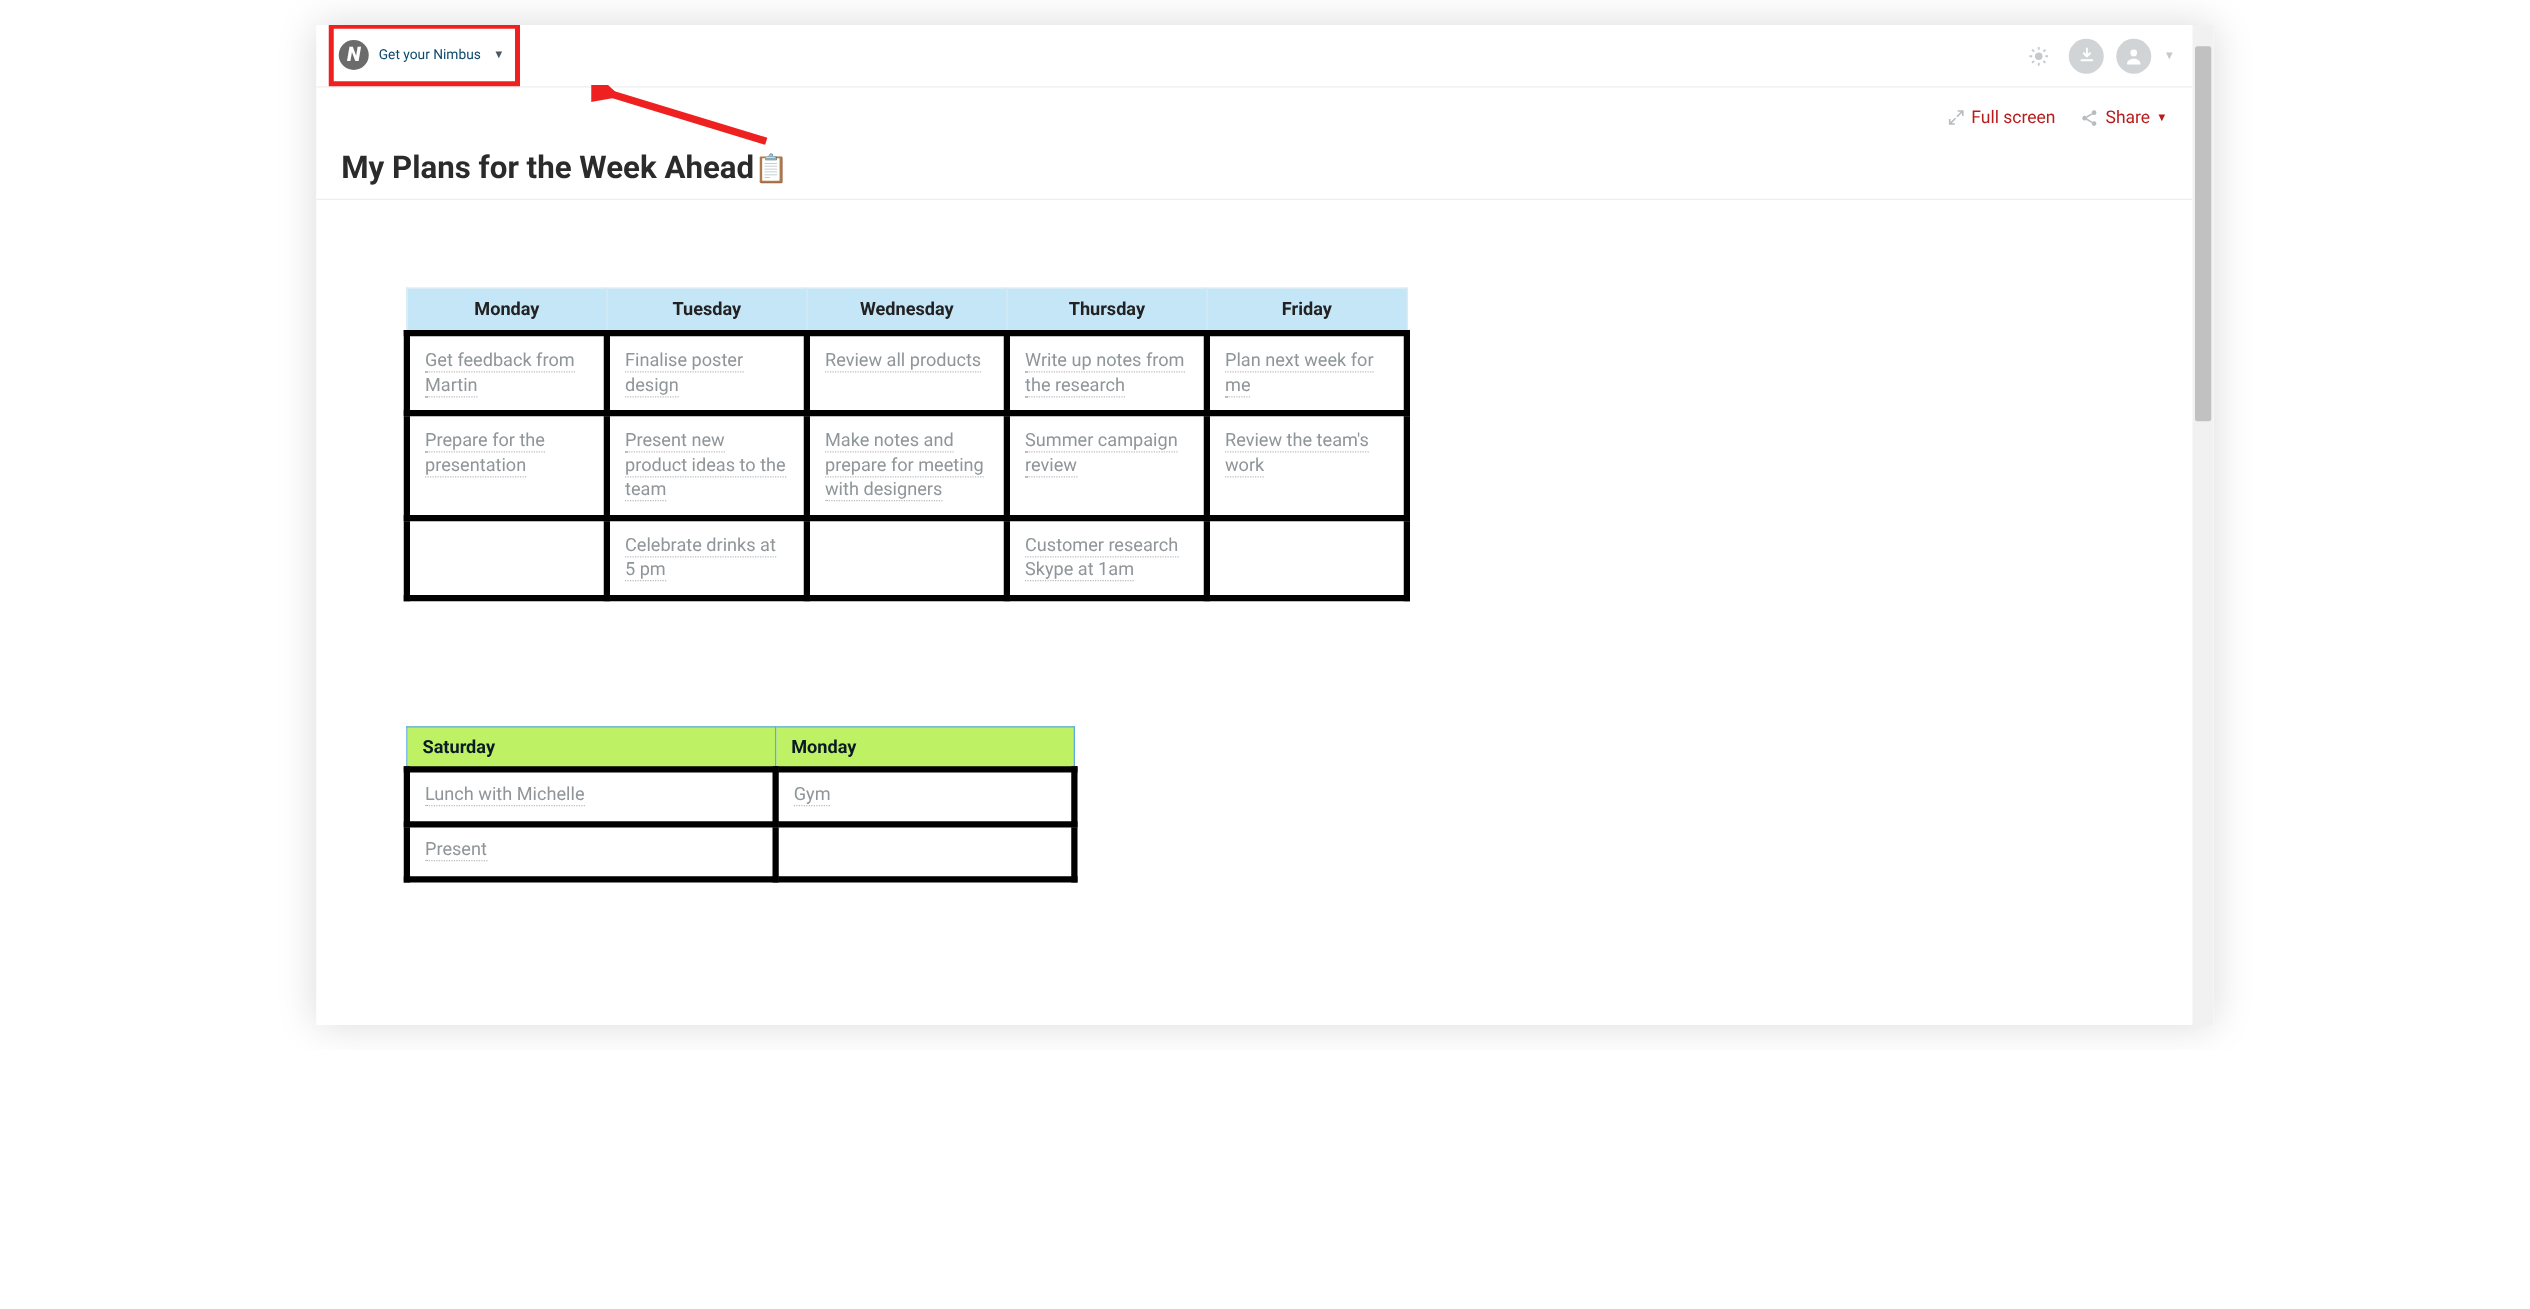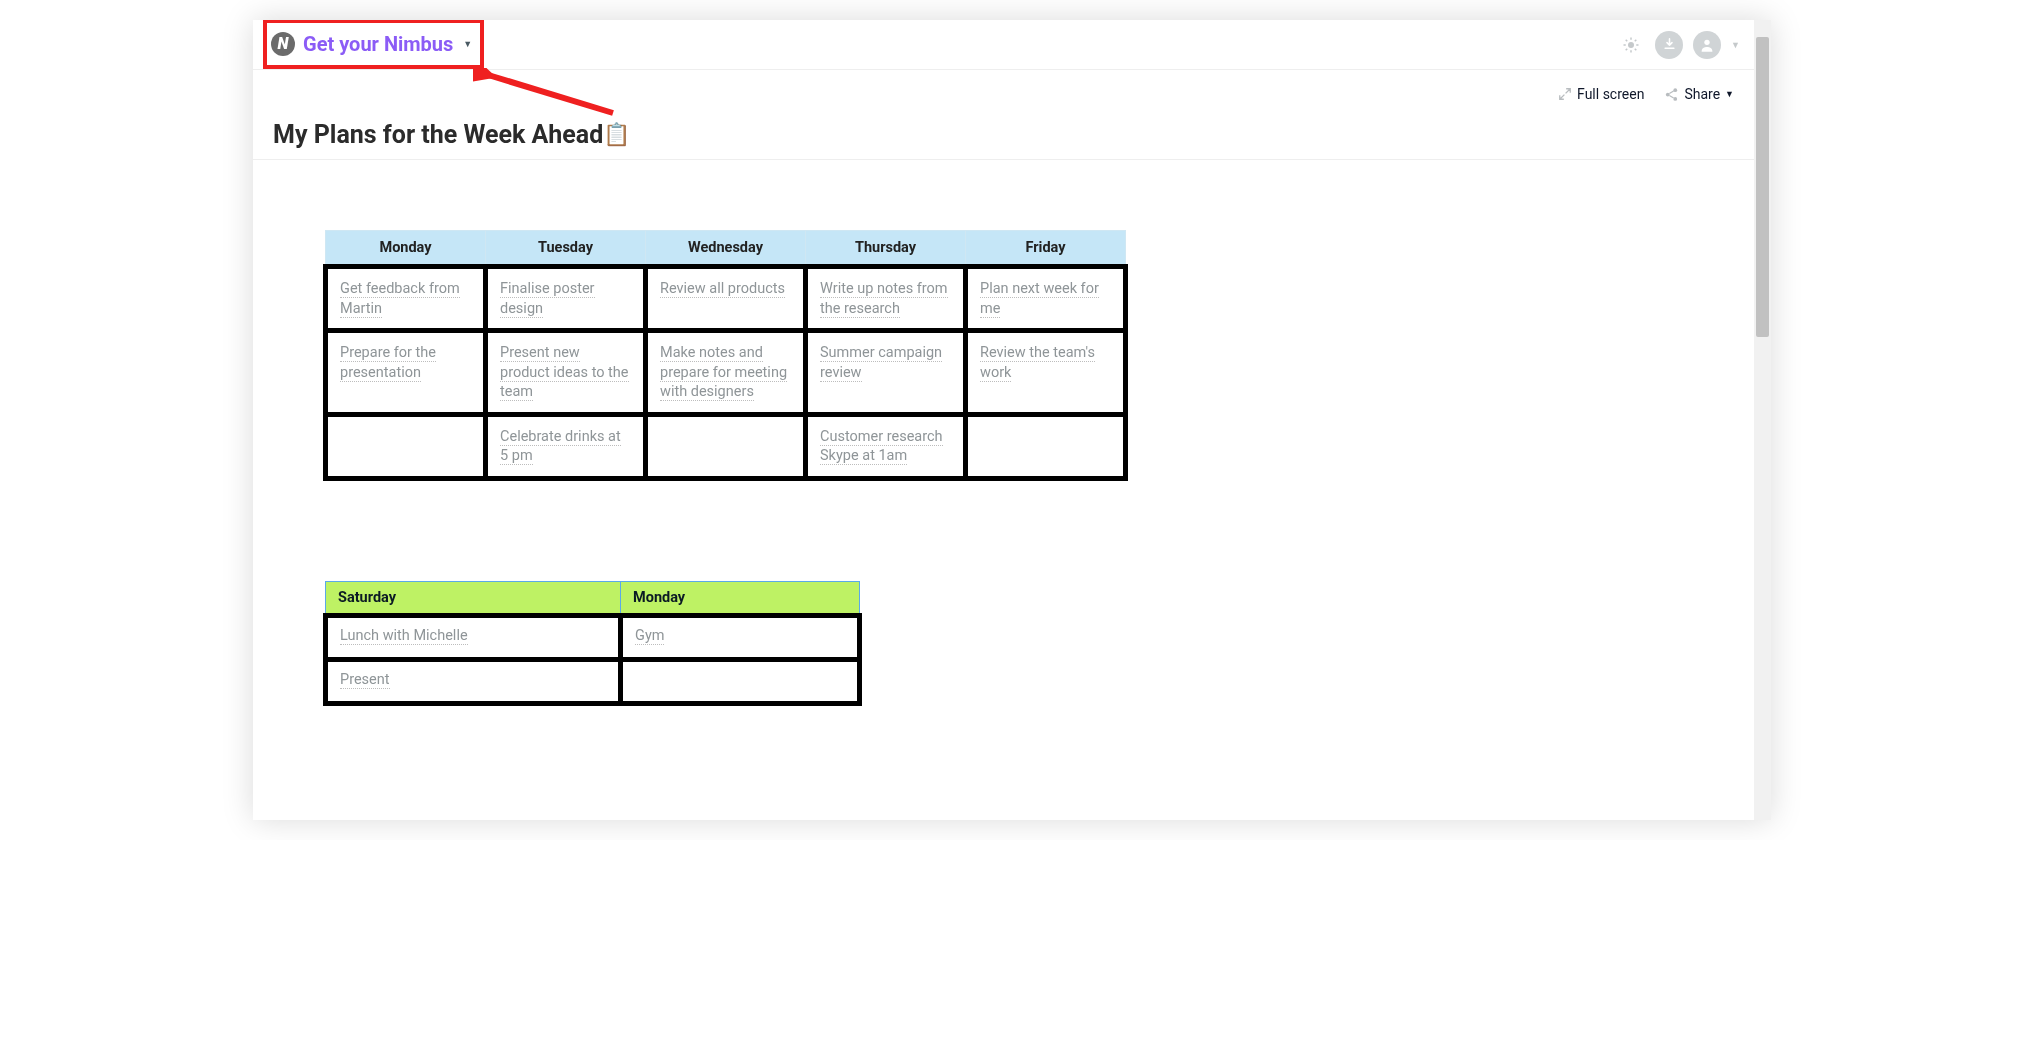--- a/index.html
+++ b/index.html
@@ -70,23 +70,23 @@
       background: #6b6b6b;
       color: #fff;
       font-weight: 900;
       font-style: italic;
       display: flex;
       align-items: center;
       justify-content: center;
       font-size: 16px;
     }
     .brand-text {
-      color: #8b5cf6;
-      font-weight: 700;
-      font-size: 20px;
+      color: #0c4a6e;
+      font-weight: 400;
+      font-size: 11px;
     }
     .brand-caret {
       color: #4a5a63;
       font-size: 9px;
       margin-left: 2px;
     }
     .header-right {
       display: flex;
       align-items: center;
       gap: 10px;
@@ -119,21 +119,21 @@
       pointer-events: none;
       z-index: 100;
     }
     
     .action-bar {
       display: flex;
       justify-content: flex-end;
       align-items: center;
       padding: 16px 20px 0 20px;
       gap: 20px;
-      color: #0f172a;
+      color: #b91c1c;
       font-size: 14px;
     }
     .action-item {
       display: flex;
       align-items: center;
       gap: 5px;
       cursor: pointer;
     }
     .action-item svg { color: #b8bcbf; }
     .action-caret { font-size: 9px; }

